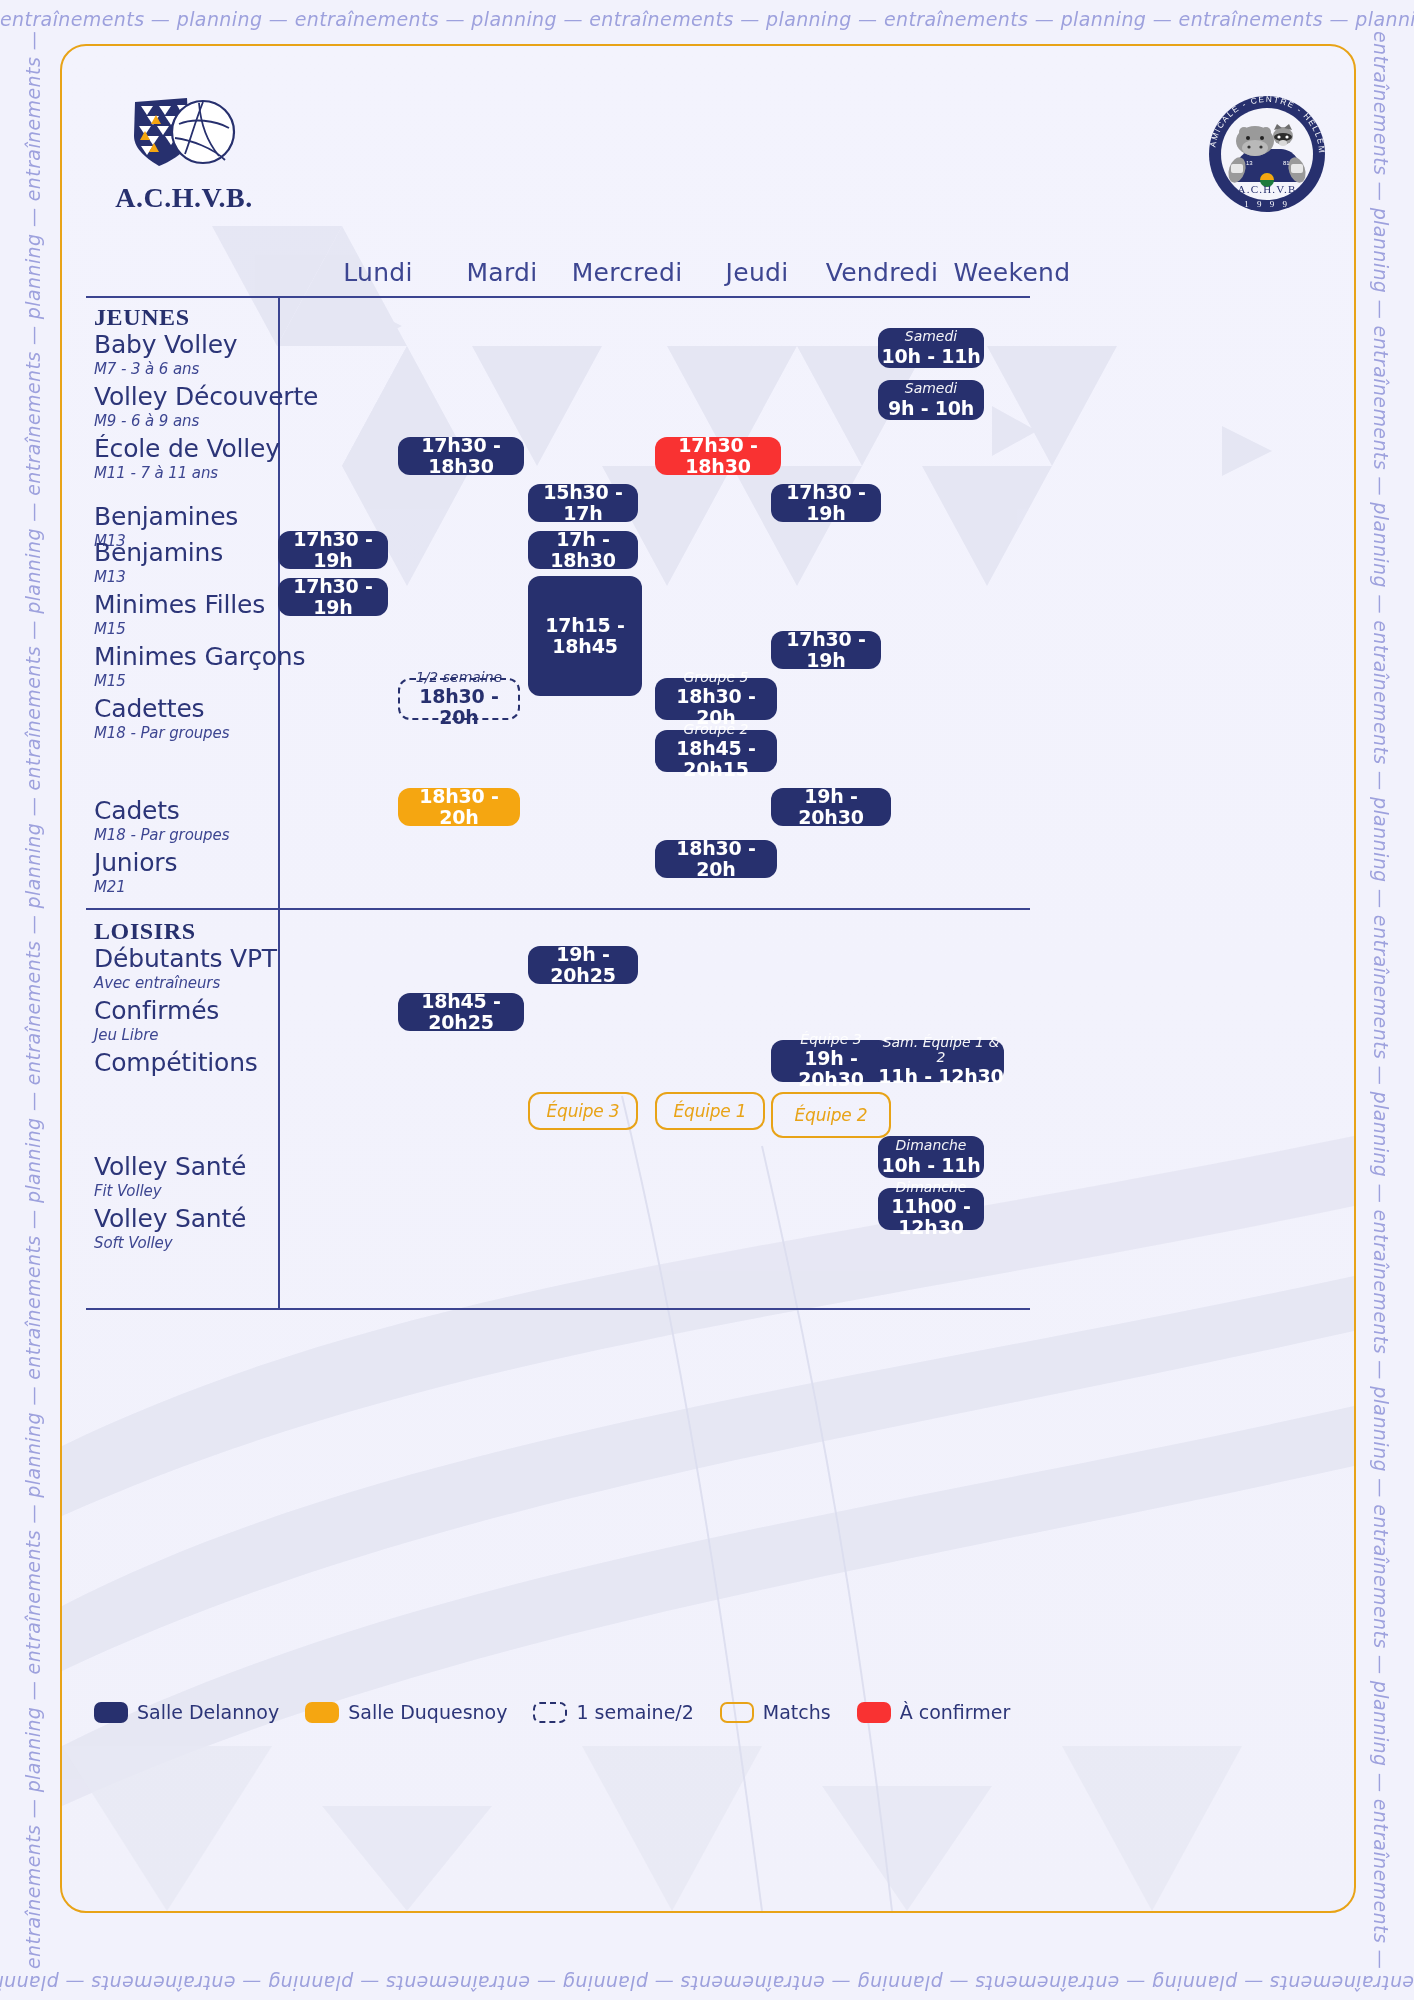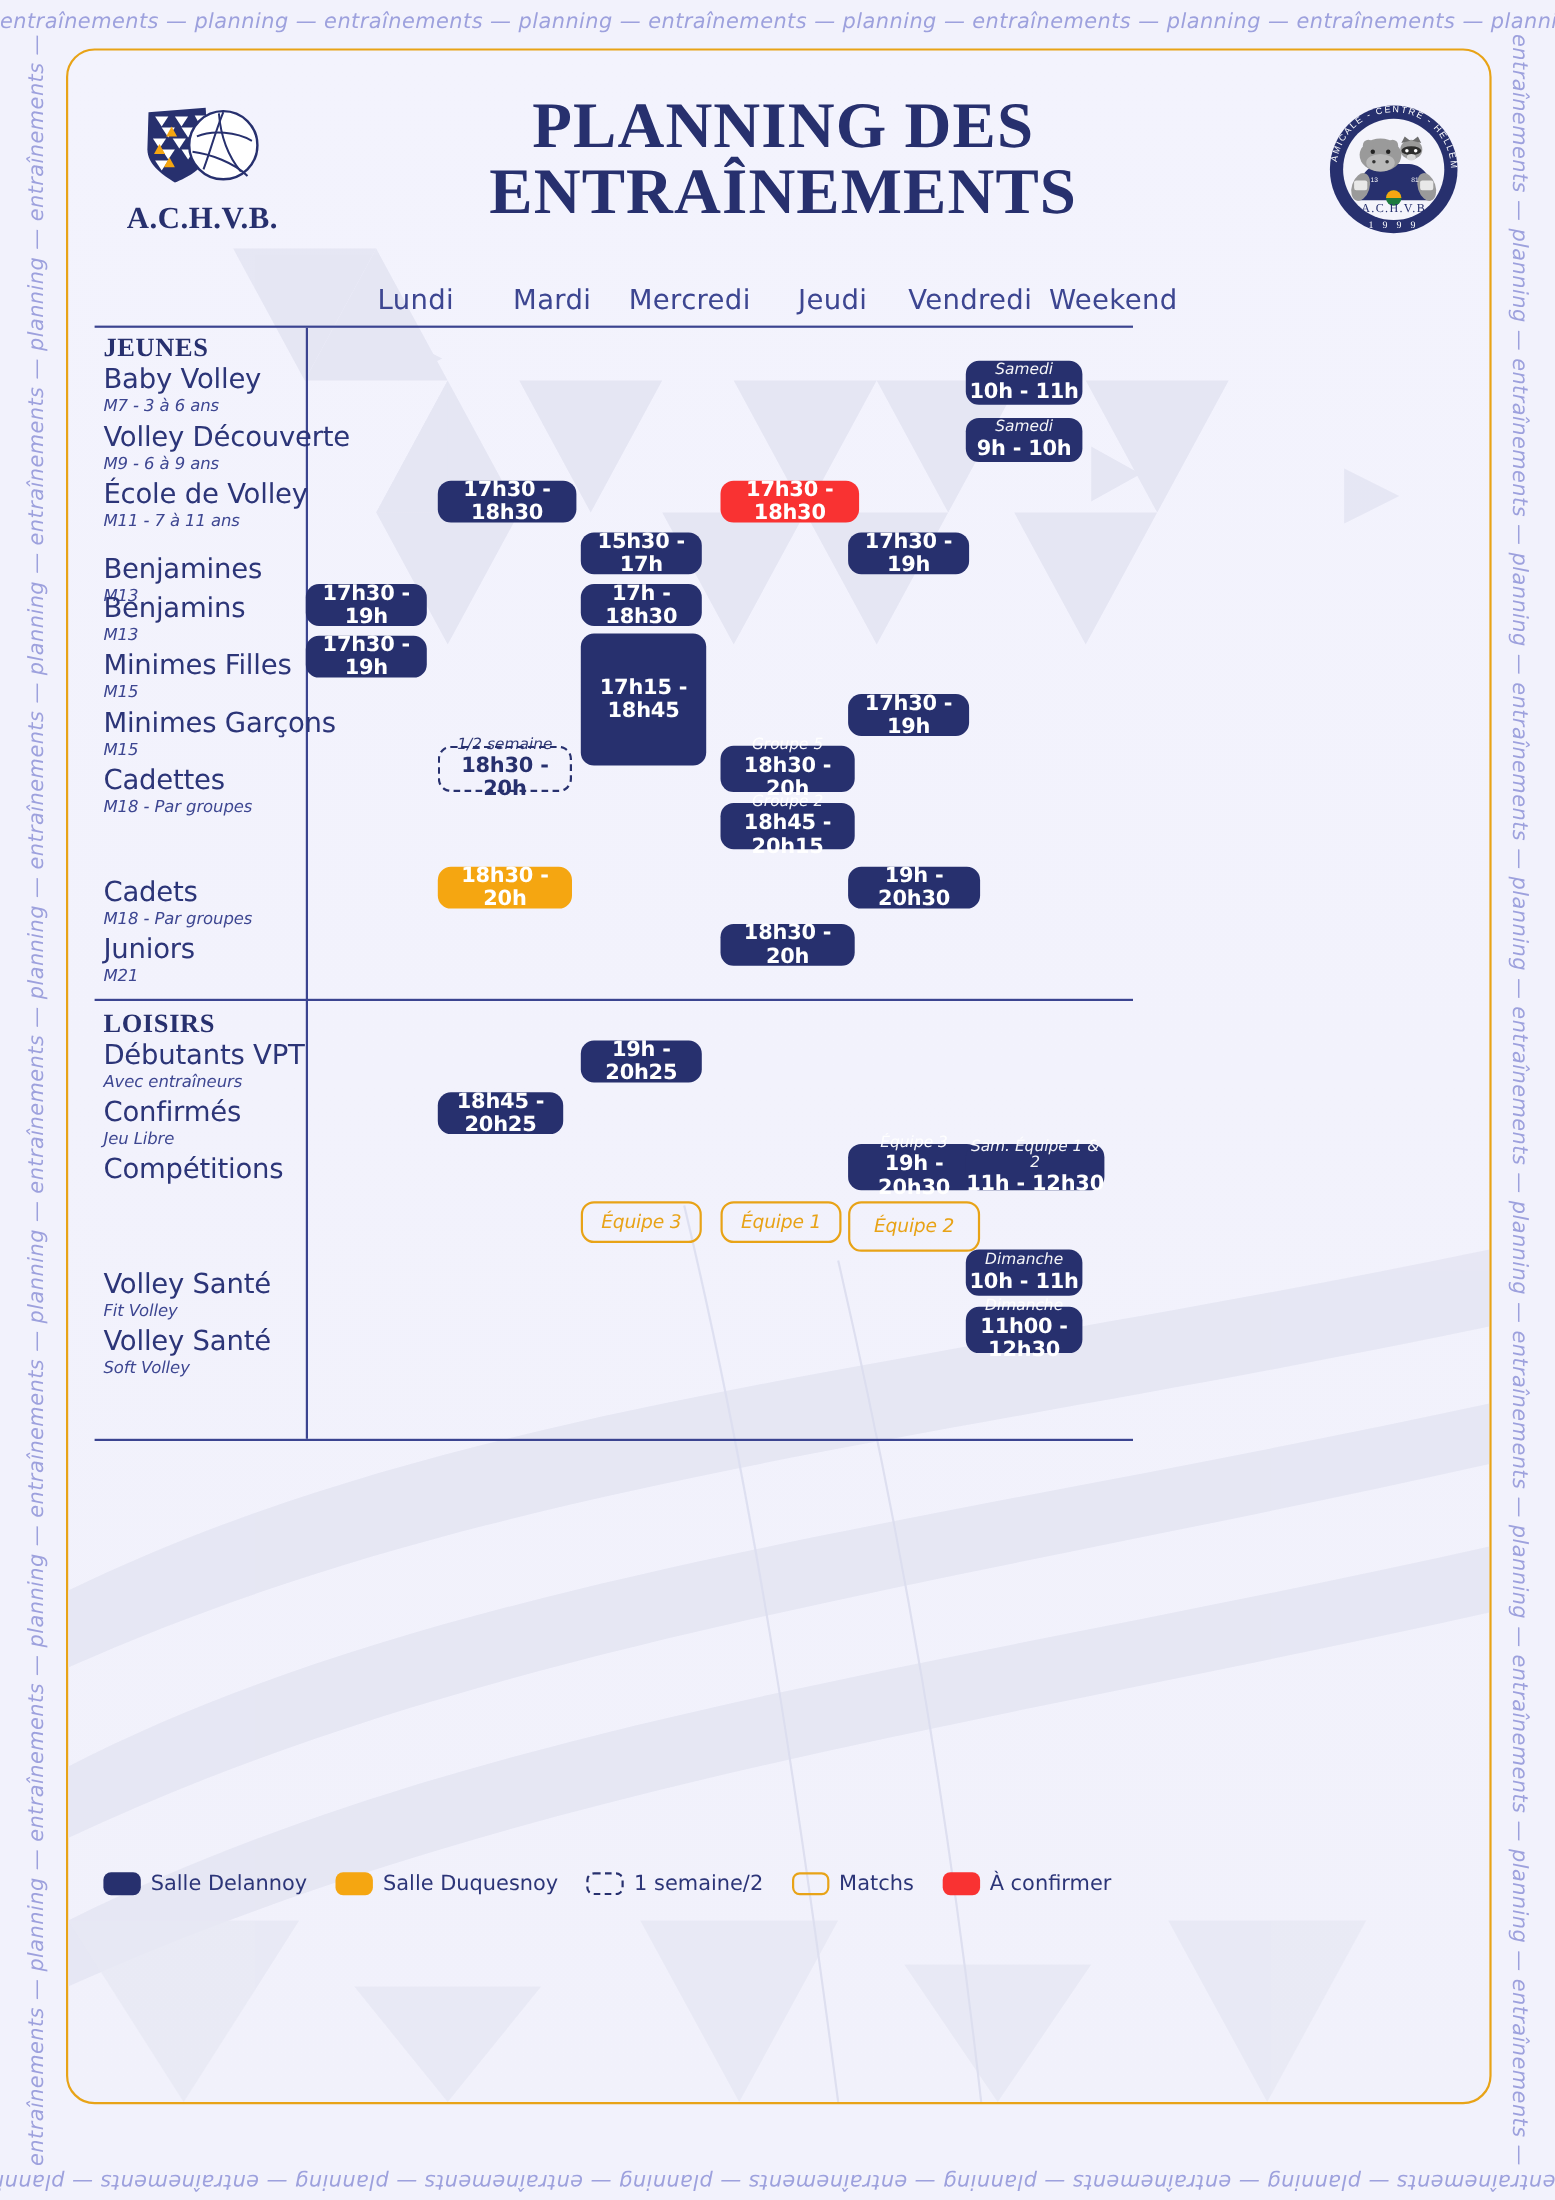--- a/index.html
+++ b/index.html
@@ -189,24 +189,20 @@
         <g stroke="#27306e" stroke-width="1.8" fill="none">
           <path d="M50,30 C64,24 86,26 100,34"></path>
           <path d="M56,60 C62,44 66,28 74,8"></path>
           <path d="M90,62 C80,50 72,34 70,9"></path>
           <path d="M46,44 C62,46 84,54 96,66"></path>
         </g>
       </svg>
       <div class="wordmark">A.C.H.V.B.</div>
     </div>
 
-    <div class="title">
-      <div>PLANNING DES</div>
-      <div>ENTRAÎNEMENTS</div>
-    </div>
 
     <div class="logo-right">
       <svg width="120" height="120" viewBox="0 0 120 120">
         <circle cx="60" cy="60" r="58" fill="#27306e"></circle>
         <circle cx="60" cy="60" r="46" fill="#f4f4fb"></circle>
         <defs>
           <path id="ringpath" d="M60,60 m-52,0 a52,52 0 1,1 104,0" fill="none"></path>
         </defs>
         <text font-size="8.2" fill="#ffffff" font-family="Liberation Sans, sans-serif" letter-spacing="1.6">
           <textPath href="#ringpath" startOffset="4%">AMICALE - CENTRE - HELLEMMES - VOLLEY BALL</textPath>
@@ -393,21 +389,21 @@
     </div>
 
     <div class="pill navy" style="left:593px;top:794px;width:122px;height:38px;">
       <span class="tm">18h30 - 20h</span>
     </div>
 
     <div class="pill navy" style="left:466px;top:900px;width:110px;height:38px;">
       <span class="tm">19h - 20h25</span>
     </div>
 
-    <div class="pill navy" style="left:336px;top:947px;width:114px;height:38px;justify-content:center;">
+    <div class="pill navy" style="left:336px;top:947px;width:126px;height:38px;justify-content:center;">
       <span class="tm">18h45 - 20h25</span>
     </div>
 
     <div class="pill navy" style="left:709px;top:994px;width:120px;height:42px;">
       <span class="lbl">Équipe 3</span>
       <span class="tm">19h - 20h30</span>
     </div>
 
     <div class="pill navy" style="left:816px;top:994px;width:126px;height:42px;">
       <span class="lbl">Sam. Équipe 1 &amp; 2</span>

